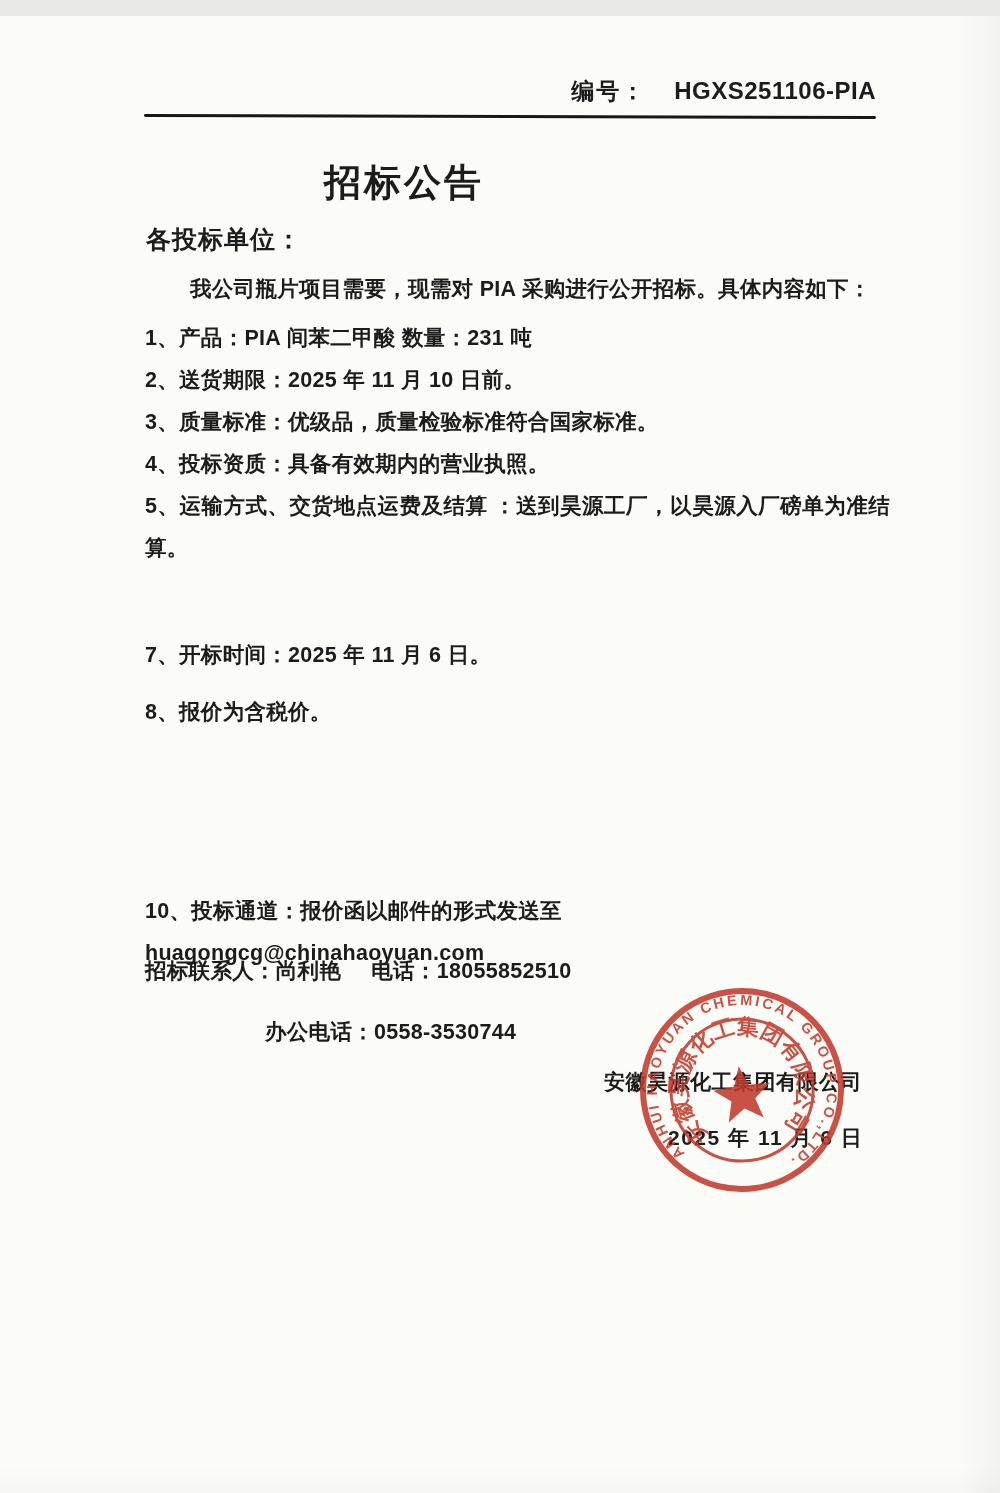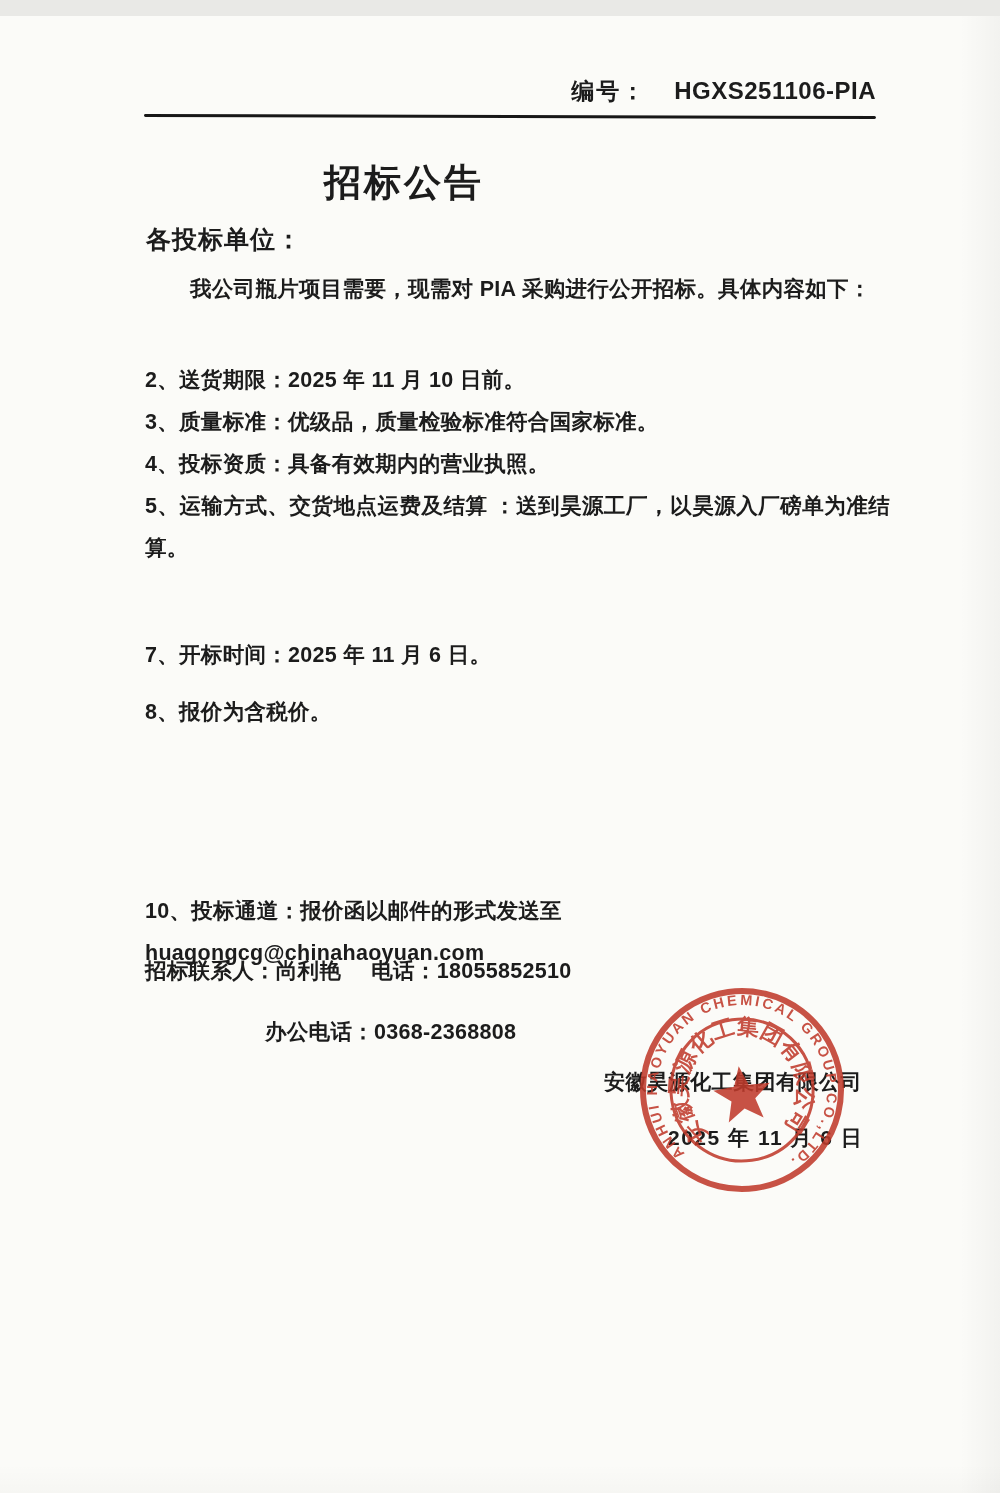--- a/index.html
+++ b/index.html
@@ -59,32 +59,33 @@
   <div class="abs docnum-row">
     <span class="docnum-label">编号：</span><span class="docnum-value">HGXS251106-PIA</span>
   </div>
   <div class="abs header-rule"></div>
 
   <div class="abs doc-title">招标公告</div>
 
   <div class="abs salutation">各投标单位：</div>
   <div class="abs body-text intro">我公司瓶片项目需要，现需对 PIA 采购进行公开招标。具体内容如下：</div>
 
+  <div class="abs body-text doc-item" style="top:301px">1、产品：PIA 间苯二甲酸  数量：231 吨</div>
   <div class="abs body-text doc-item" style="top:343px">2、送货期限：2025 年 11 月 10 日前。</div>
   <div class="abs body-text doc-item" style="top:385px">3、质量标准：优级品，质量检验标准符合国家标准。</div>
   <div class="abs body-text doc-item" style="top:427px">4、投标资质：具备有效期内的营业执照。</div>
   <div class="abs body-text doc-item justify" style="top:469px">5、运输方式、交货地点运费及结算 ：送到昊源工厂，以昊源入厂磅单为准结算。</div>
   <div class="abs body-text doc-item" style="top:618px">7、开标时间：2025 年 11 月 6 日。</div>
   <div class="abs body-text doc-item" style="top:675px">8、报价为含税价。</div>
   <div class="abs body-text doc-item" style="top:874px">10、投标通道：报价函以邮件的形式发送至 huagongcg@chinahaoyuan.com</div>
 
   <div class="abs body-text contact-row">
     <span>招标联系人：</span><span class="contact-name">尚利艳</span><span>电话：</span><span>18055852510</span>
   </div>
-  <div class="abs body-text office-row">办公电话：0368-2368808</div>
+  <div class="abs body-text office-row">办公电话：0558-3530744</div>
 
   <div class="abs company-row">安徽昊源化工集团有限公司</div>
   <div class="abs date-row">2025 年 11 月 6 日</div>
 
   <svg class="abs stamp" width="212" height="212" viewBox="0 0 212 212" aria-hidden="true">
     <g transform="rotate(-8 106 106)">
       <circle cx="106" cy="106" r="99" fill="none" stroke="var(--seal)" stroke-width="6"></circle>
       <circle cx="106" cy="106" r="71" fill="none" stroke="var(--seal)" stroke-width="3"></circle>
       <defs>
         <path id="arc-en" d="M 106,106 m -85,0 a 85,85 0 1 1 170,0 a 85,85 0 1 1 -170,0" fill="none"></path>

